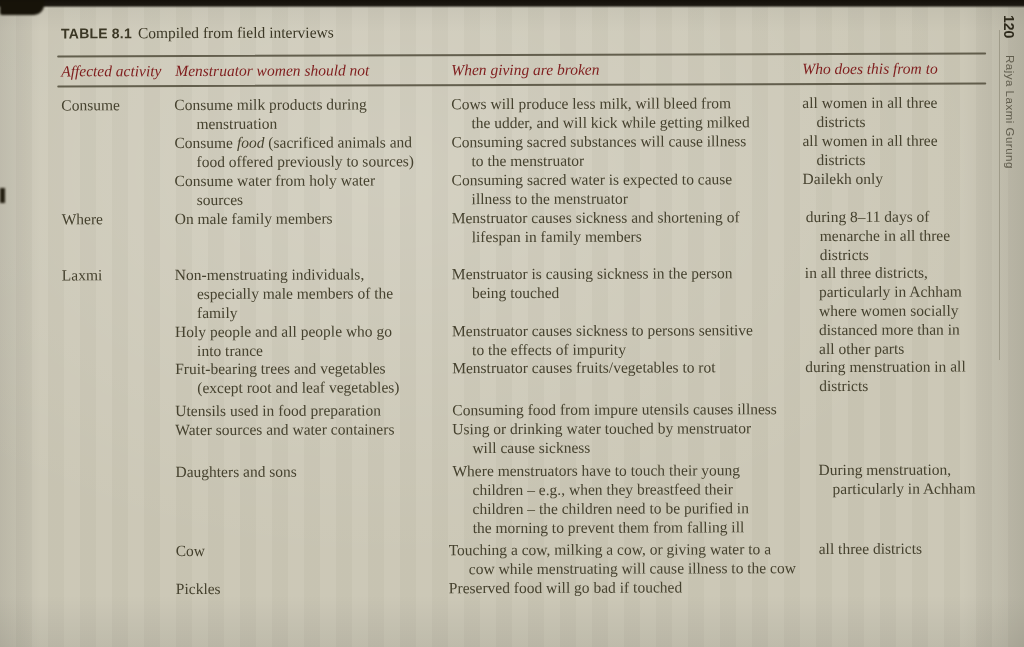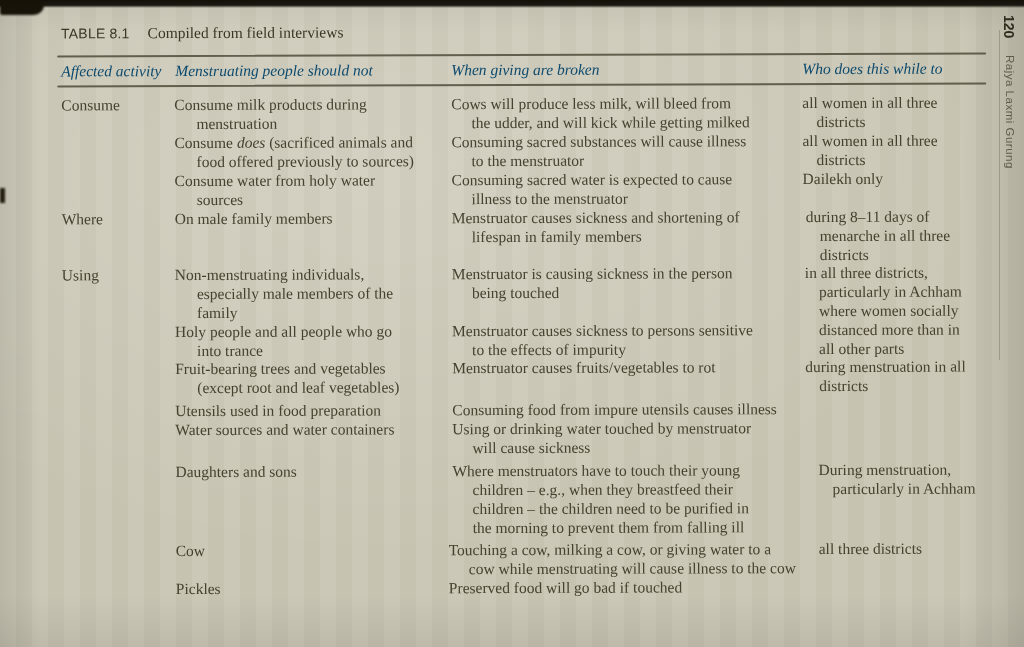--- a/index.html
+++ b/index.html
@@ -20,28 +20,28 @@
   .top-bar{position:absolute;top:0;left:0;width:1024px;height:8px;
     background:linear-gradient(180deg,#14100a 0%,#1c1811 65%,rgba(28,24,17,0) 100%);}
   .top-bar-left{position:absolute;top:0;left:0;width:44px;height:15px;background:#171309;
     border-radius:0 0 10px 2px;filter:blur(1.2px);}
   .left-tick{position:absolute;left:0;top:188px;width:5px;height:15px;background:#241f12;filter:blur(1px);}
   .page-edge{position:absolute;left:999px;top:30px;width:1px;height:330px;background:rgba(88,83,66,.32);}
 
   .content{position:absolute;inset:0;color:#44402e;transform:rotate(-0.18deg);}
 
   .title{position:absolute;left:62px;top:23px;font-size:15.5px;color:#3b3725;}
-  .title .lbl{font-family:"Liberation Sans","DejaVu Sans",sans-serif;font-weight:400;font-size:14px;letter-spacing:.2px;}
-  .title .cap{margin-left:18px;}
+  .title .lbl{font-family:"Liberation Sans","DejaVu Sans",sans-serif;font-weight:700;font-size:14px;letter-spacing:.2px;}
+  .title .cap{margin-left:6px;}
 
   .rule{position:absolute;left:58px;width:929px;height:2px;background:rgba(80,75,58,.85);border-radius:1px;}
   .rule.r1{top:54px;}
   .rule.r2{top:84px;}
 
-  .hdr{position:absolute;top:61px;font-style:italic;font-size:15.5px;color:#0c4a6e;white-space:nowrap;}
+  .hdr{position:absolute;top:61px;font-style:italic;font-size:15.5px;color:#7f1d1d;white-space:nowrap;}
 
   .cell{position:absolute;font-size:15.5px;line-height:19px;white-space:pre-line;color:#46422f;}
   .c2{padding-left:22px;text-indent:-22px;width:300px;}
   .c3{padding-left:20px;text-indent:-20px;width:400px;}
   .c4{padding-left:14px;text-indent:-14px;width:210px;}
   .c1{width:110px;}
   .cell em{font-style:italic;}
 
   .page-num{position:absolute;left:1001px;top:15px;writing-mode:vertical-rl;
     font-family:"Liberation Sans","DejaVu Sans",sans-serif;font-weight:700;font-size:14px;color:#2f2b1d;filter:blur(.3px);}
@@ -58,38 +58,38 @@
 <div class="left-tick"></div>
 <div class="page-edge"></div>
 
 <div class="content">
 
   <div class="title"><span class="lbl">TABLE 8.1</span><span class="cap">Compiled from field interviews</span></div>
 
   <div class="rule r1"></div>
 
   <div class="hdr" style="left:62px">Affected activity</div>
-  <div class="hdr" style="left:176px">Menstruating people should not</div>
+  <div class="hdr" style="left:176px">Menstruator women should not</div>
   <div class="hdr" style="left:452px">When giving are broken</div>
-  <div class="hdr" style="left:803px">Who does this while to</div>
+  <div class="hdr" style="left:803px">Who does this from to</div>
 
   <div class="rule r2"></div>
 
   <div>
     <div class="cell c1" style="left:62px;top:94px">Consume</div>
     <div class="cell c2" style="left:175px;top:94px">Consume milk products during
 menstruation</div>
     <div class="cell c3" style="left:452px;top:94px">Cows will produce less milk, will bleed from
 the udder, and will kick while getting milked</div>
     <div class="cell c4" style="left:803px;top:94px">all women in all three
 districts</div>
   </div>
 
   <div>
-    <div class="cell c2" style="left:175px;top:132px"><span>Consume </span><em>does</em><span> (sacrificed animals and
+    <div class="cell c2" style="left:175px;top:132px"><span>Consume </span><em>food</em><span> (sacrificed animals and
 food offered previously to sources)</span></div>
     <div class="cell c3" style="left:452px;top:132px">Consuming sacred substances will cause illness
 to the menstruator</div>
     <div class="cell c4" style="left:803px;top:132px">all women in all three
 districts</div>
   </div>
 
   <div>
     <div class="cell c2" style="left:175px;top:170px">Consume water from holy water
 sources</div>
@@ -102,21 +102,21 @@
     <div class="cell c1" style="left:62px;top:208px">Where</div>
     <div class="cell c2" style="left:175px;top:208px">On male family members</div>
     <div class="cell c3" style="left:452px;top:208px">Menstruator causes sickness and shortening of
 lifespan in family members</div>
     <div class="cell c4" style="left:806px;top:208px">during 8–11 days of
 menarche in all three
 districts</div>
   </div>
 
   <div>
-    <div class="cell c1" style="left:62px;top:264px">Using</div>
+    <div class="cell c1" style="left:62px;top:264px">Laxmi</div>
     <div class="cell c2" style="left:175px;top:264px">Non-menstruating individuals,
 especially male members of the
 family</div>
     <div class="cell c3" style="left:452px;top:264px">Menstruator is causing sickness in the person
 being touched</div>
     <div class="cell c4" style="left:805px;top:264px">in all three districts,
 particularly in Achham
 where women socially
 distanced more than in
 all other parts</div>

